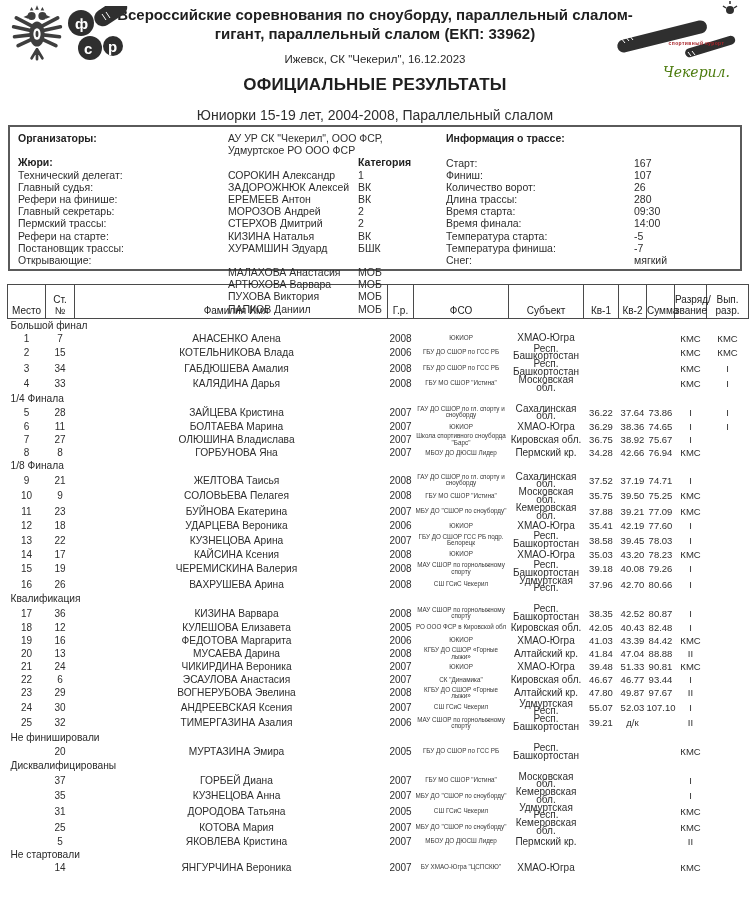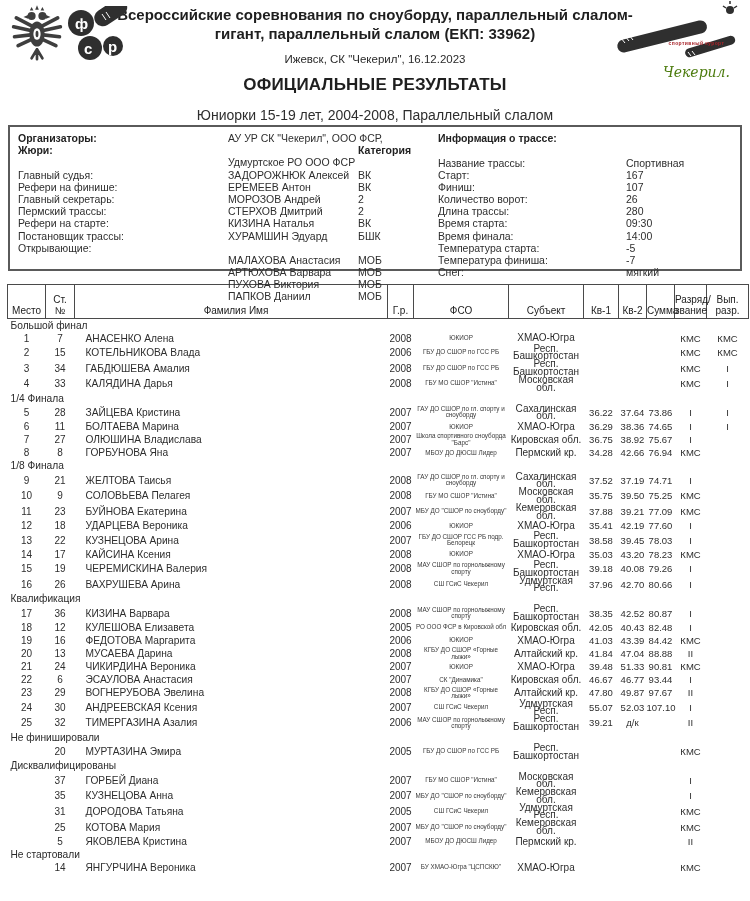--- a/index.html
+++ b/index.html
@@ -20,41 +20,41 @@
   .title-block { padding-top: 6px; }
   .venue-line { text-align: center; font-size: 11.5px; margin-top: 10px; color: #2a2a2a; }
   .results-heading { text-align: center; font-size: 17px; font-weight: bold; margin-top: 10px; letter-spacing: .2px; color: #1f1f1f; }
   .category-line { text-align: center; font-size: 14px; margin-top: 12px; }
   
   .info-box {
     margin: 13px 8px 0 8px; border: 2px solid #5a5a5a;
     height: 146px; display: flex; padding: 6px 0 0 8px;
   }
   .info-left { width: 420px; }
-  .info-right { flex: 1; }
+  .info-right { flex: 1; margin-left: 8px; }
   .irow { display: flex; height: 12.2px; font-size: 10.5px; line-height: 11.5px; white-space: nowrap; }
   .irow .role { width: 210px; }
   .irow .jname { width: 130px; overflow: visible; }
   .irow .jcat { flex: 1; }
   .bold { font-weight: bold; color: #222; }
   .trow { display: flex; height: 12.2px; font-size: 10.5px; line-height: 11.5px; white-space: nowrap; }
   .trow .tlabel { width: 188px; }
   .track-title { height: 24.5px; font-size: 10.5px; }
   
   table.results { border-collapse: collapse; table-layout: fixed; width: 741px; margin: 13px 0 0 7px; }
   table.results thead th {
     border: 1.5px solid #4a4a4a; font-size: 10px; font-weight: normal; color: #222;
     vertical-align: bottom; text-align: center; height: 34px; padding: 1px 0 2px 0; line-height: 11px;
   }
   table.results thead th.h-name { text-align: center; padding-left: 10px; }
   table.results td { overflow: visible; }
   tr.section-row td { text-align: left; font-size: 10.2px; padding-left: 3px; height: 13.1px; color: #2a2a2a; }
   tr.data-row { height: 13.1px; }
   tr.data-row td { text-align: center; vertical-align: middle; font-size: 10px; padding: 0; color: #2e2e2e; }
-  tr.data-row td.cell-name { text-align: left; padding-left: 11px; font-size: 10.2px; white-space: nowrap; margin-top: 7px; }
+  tr.data-row td.cell-name { text-align: center; padding-left: 11px; font-size: 10.2px; white-space: nowrap; margin-top: 7px; }
   tr.data-row td.cell-fso { font-size: 6.3px; line-height: 6.4px; color: #383838; }
   tr.data-row td.cell-region { font-size: 10px; line-height: 7.8px; }
   tr.data-row td.cell-q1, tr.data-row td.cell-q2, tr.data-row td.cell-total { font-size: 9.5px; }
   tr.data-row td.cell-rank, tr.data-row td.cell-new_rank { font-size: 9.5px; }
 </style>
 </head>
 <body>
 
 <div class="doc-header">
   <div class="emblem">
@@ -131,28 +131,33 @@
 </div>
 
 <div class="info-box">
   <div class="info-left">
       <div class="irow">
         <span class="role bold">Организаторы:</span>
         <span class="jname">АУ УР СК "Чекерил", ООО ФСР,</span>
         <span class="jcat"></span>
       </div>
       <div class="irow">
+        <span class="role"></span>
+        <span class="jname">Удмуртское РО ООО ФСР</span>
+        <span class="jcat"></span>
+      </div>
+      <div class="irow">
         <span class="role bold">Жюри:</span>
         <span class="jname"></span>
         <span class="jcat bold">Категория</span>
       </div>
       <div class="irow">
-        <span class="role"></span>
-        <span class="jname">Удмуртское РО ООО ФСР</span>
-        <span class="jcat"></span>
+        <span class="role">Технический делегат:</span>
+        <span class="jname">СОРОКИН Александр</span>
+        <span class="jcat">1</span>
       </div>
       <div class="irow">
         <span class="role">Главный судья:</span>
         <span class="jname">ЗАДОРОЖНЮК Алексей</span>
         <span class="jcat">ВК</span>
       </div>
       <div class="irow">
         <span class="role">Рефери на финише:</span>
         <span class="jname">ЕРЕМЕЕВ Антон</span>
         <span class="jcat">ВК</span>
@@ -199,24 +204,20 @@
       </div>
       <div class="irow">
         <span class="role"></span>
         <span class="jname">ПАПКОВ Даниил</span>
         <span class="jcat">МОБ</span>
       </div>
     </div>
   <div class="info-right">
     <div class="trow track-title">
         <span class="tlabel bold">Информация о трассе:</span>
-      </div>
-  <div class="trow">
-        <span class="tlabel">Название трассы:</span>
-        <span>Спортивная</span>
       </div>
       <div class="trow">
         <span class="tlabel">Старт:</span>
         <span>167</span>
       </div>
       <div class="trow">
         <span class="tlabel">Финиш:</span>
         <span>107</span>
       </div>
       <div class="trow">

